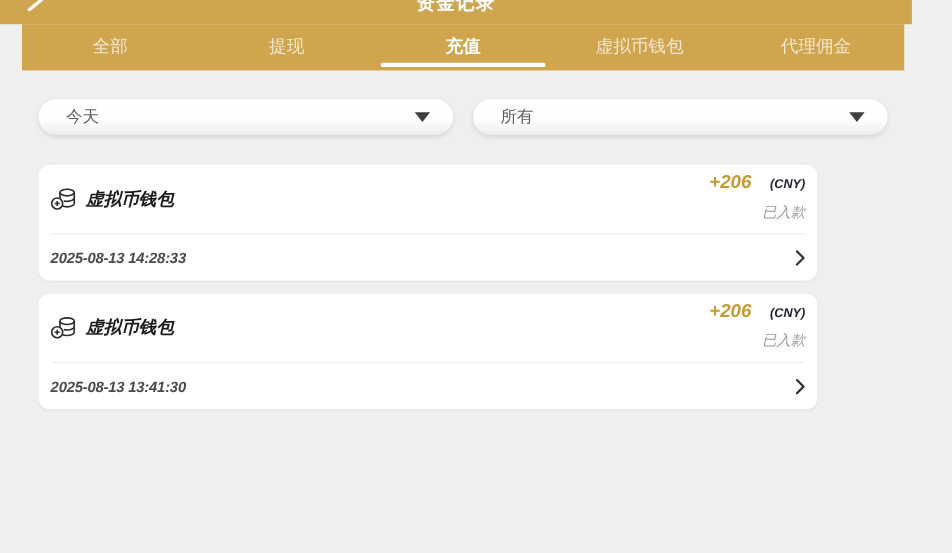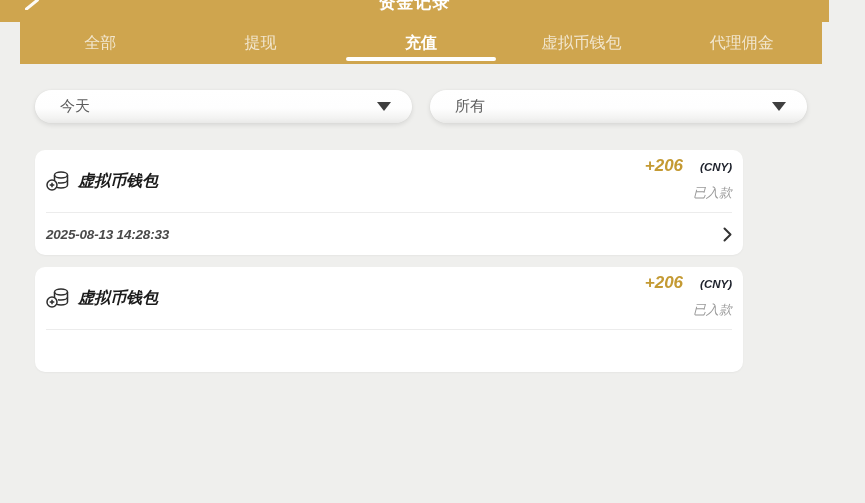--- a/index.html
+++ b/index.html
@@ -172,13 +172,19 @@
     </div>
     <div class="amount-block">
       <div class="amount-line">
         <span class="amount">+206</span>
         <span class="currency">(CNY)</span>
       </div>
       <span class="status">已入款</span>
     </div>
   </div>
   <div class="card-divider"></div>
+  <div class="card-bottom">
+    <span class="timestamp">2025-08-13 13:41:30</span>
+    <svg width="9" height="15" viewBox="0 0 9 15" fill="none">
+      <polyline points="1.5,1.5 7.5,7.5 1.5,13.5" stroke="#333333" stroke-width="2" stroke-linecap="round" stroke-linejoin="round"></polyline>
+    </svg>
+  </div>
 </div>
 
 </body></html>

